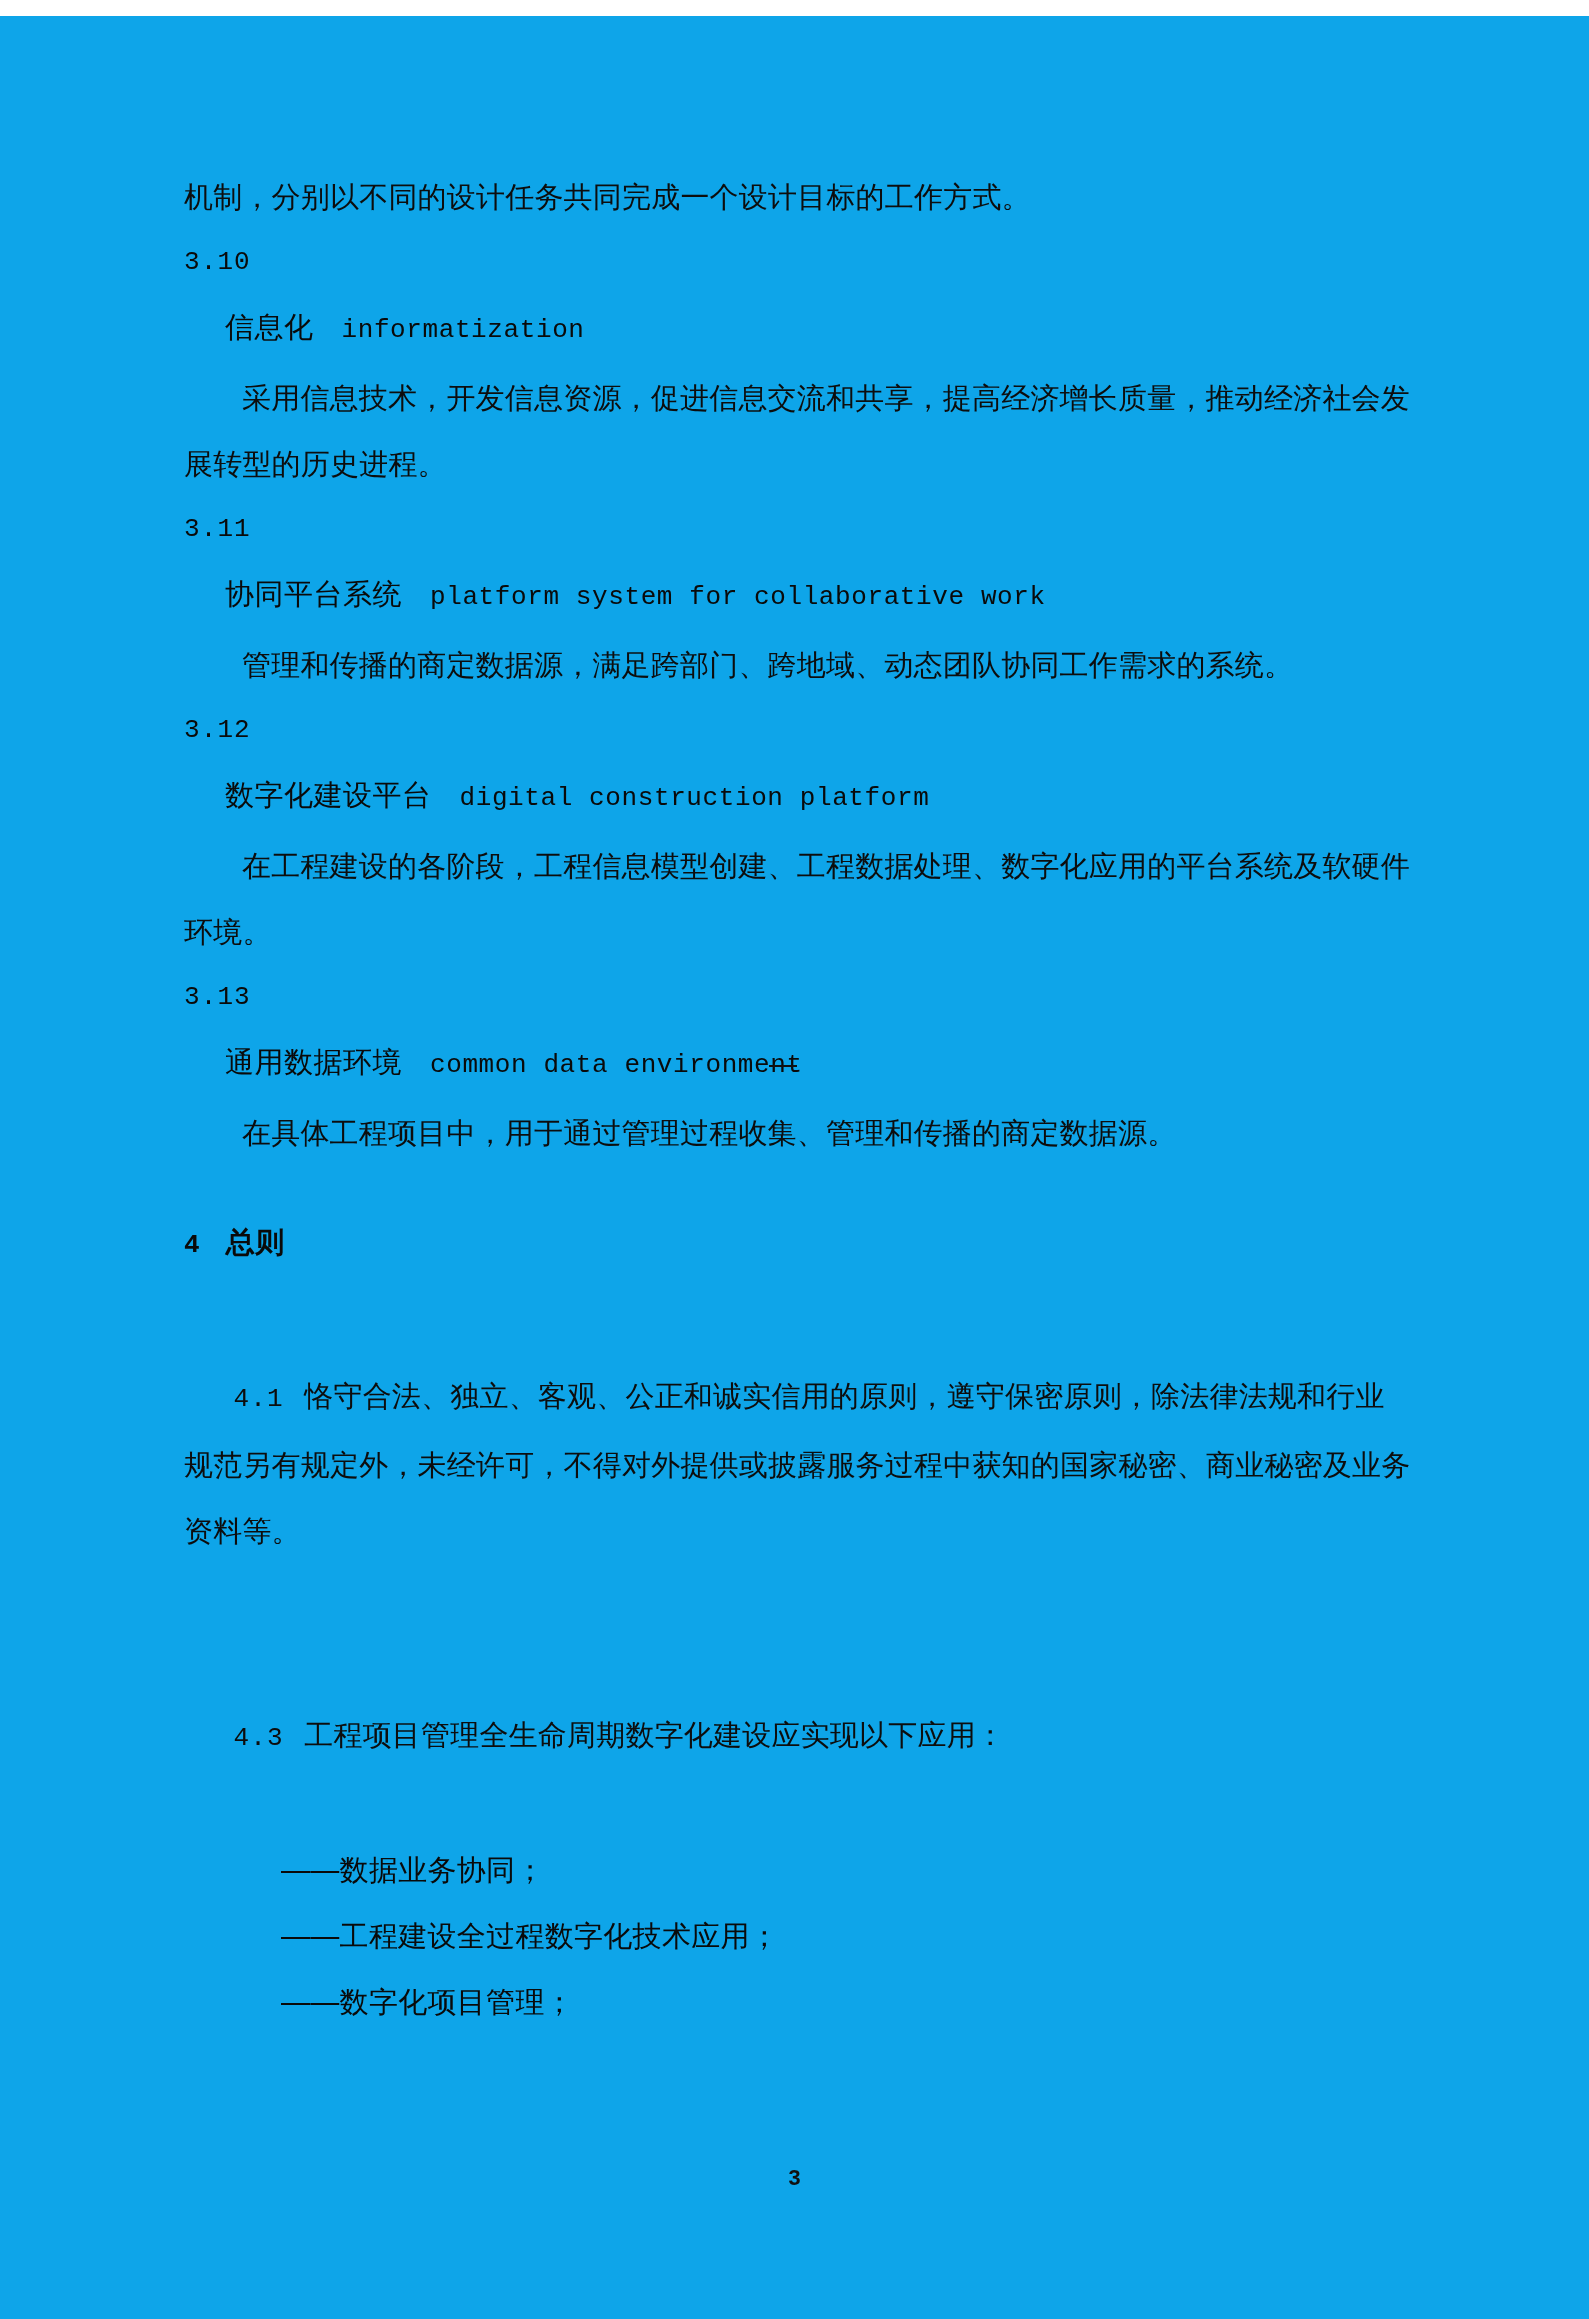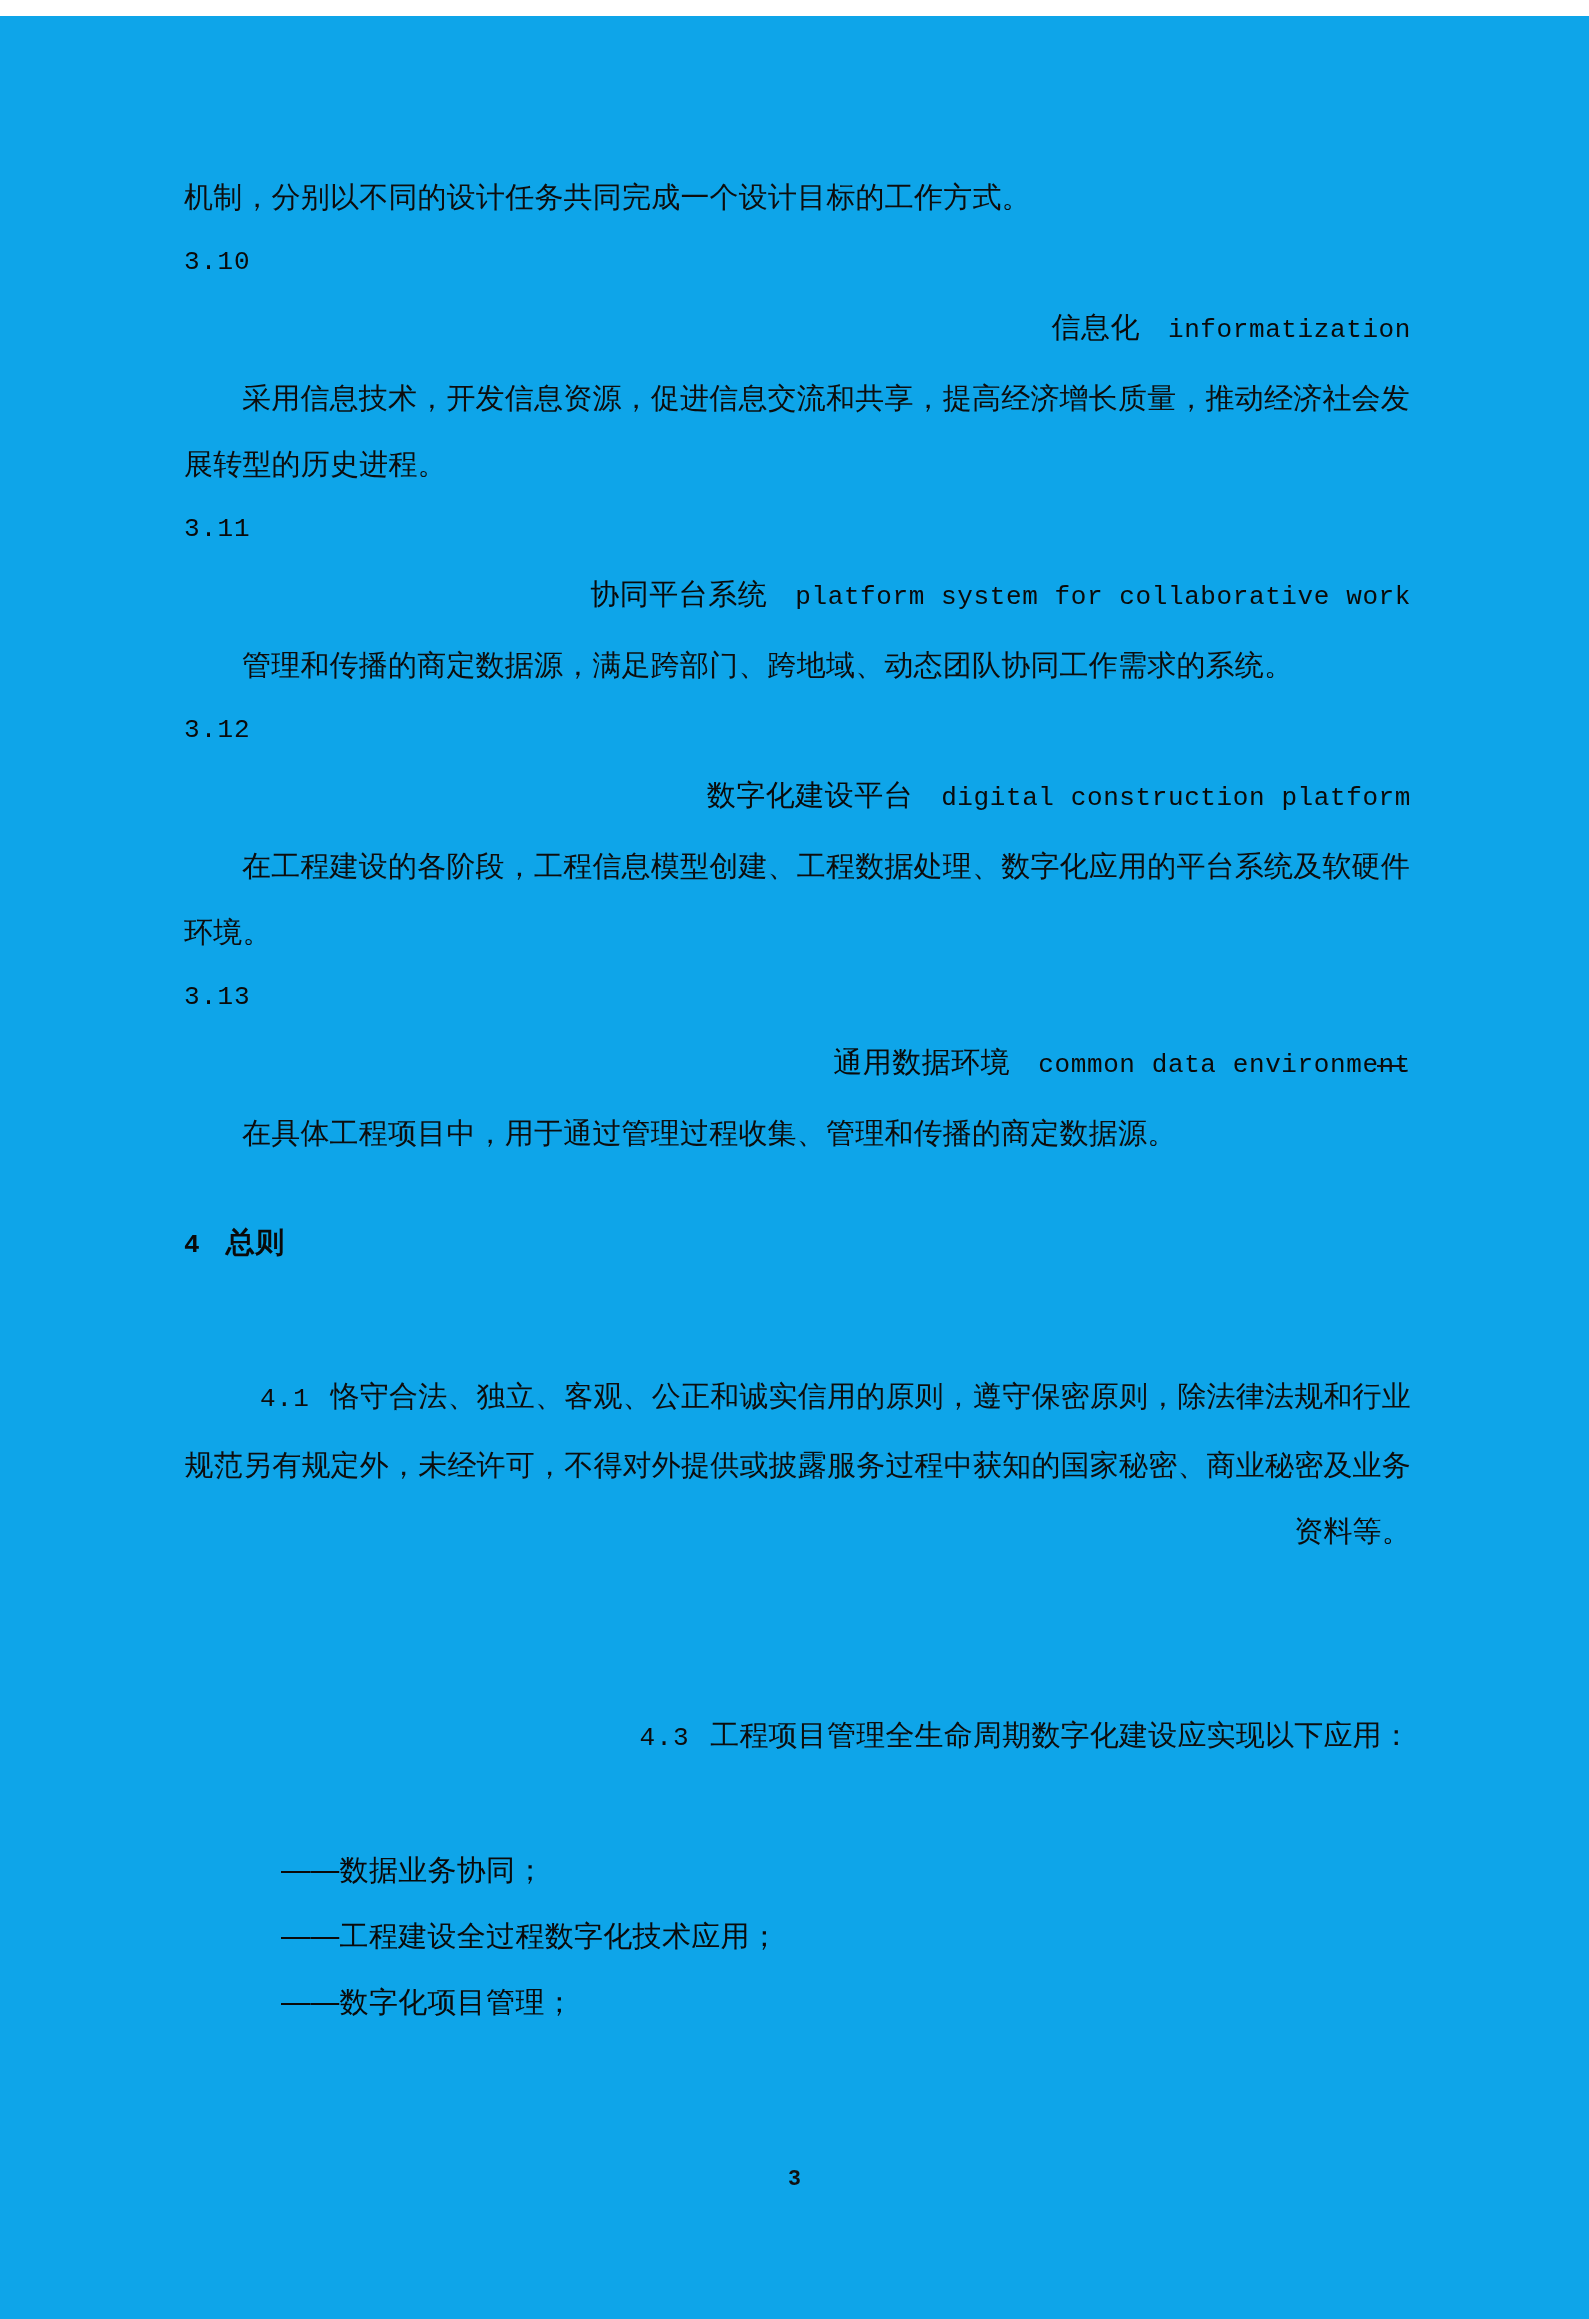--- a/index.html
+++ b/index.html
@@ -43,21 +43,20 @@
     font-family: "Liberation Mono", "DejaVu Sans Mono", monospace;
     font-size: 26px;
     line-height: 64px;
     letter-spacing: 1.1px;
     font-weight: 500;
   }
   
   .term-line {
     padding-left: 41px;
     line-height: 66px;
-    text-align: right;
   }
   .term-cn {
     font-size: 29px;
     font-weight: 500;
     letter-spacing: 0.5px;
   }
   .term-en {
     font-family: "Liberation Mono", "DejaVu Sans Mono", monospace;
     font-size: 26px;
     letter-spacing: 0.6px;
@@ -88,21 +87,20 @@
     margin-bottom: 19px;
     letter-spacing: 0.5px;
   }
   .sec-head .num {
     font-family: "Liberation Mono", "DejaVu Sans Mono", monospace;
     font-size: 26px;
   }
   
   .clause {
     margin-top: 5.6px;
-    text-align: right;
   }
   .clause .cnum {
     font-family: "Liberation Mono", "DejaVu Sans Mono", monospace;
     font-size: 26px;
     letter-spacing: 1.1px;
   }
   .clause .ctext {
     margin-left: 20.6px;
   }
   

